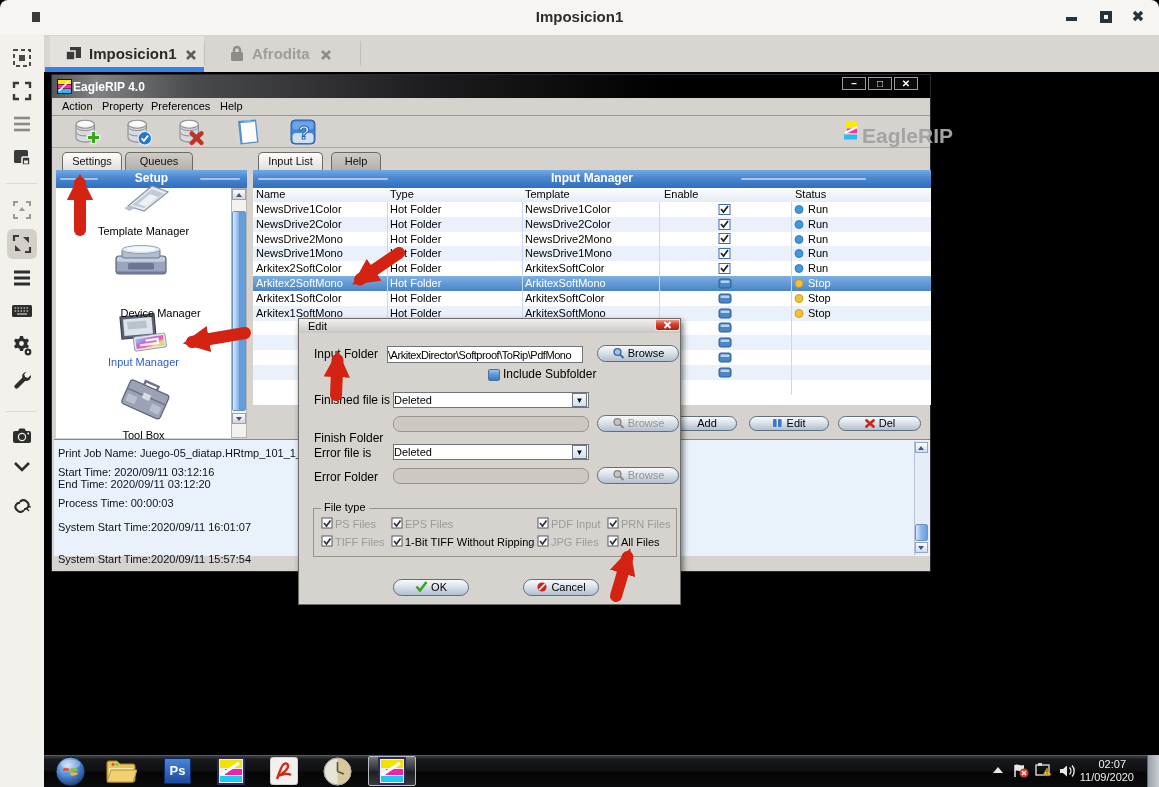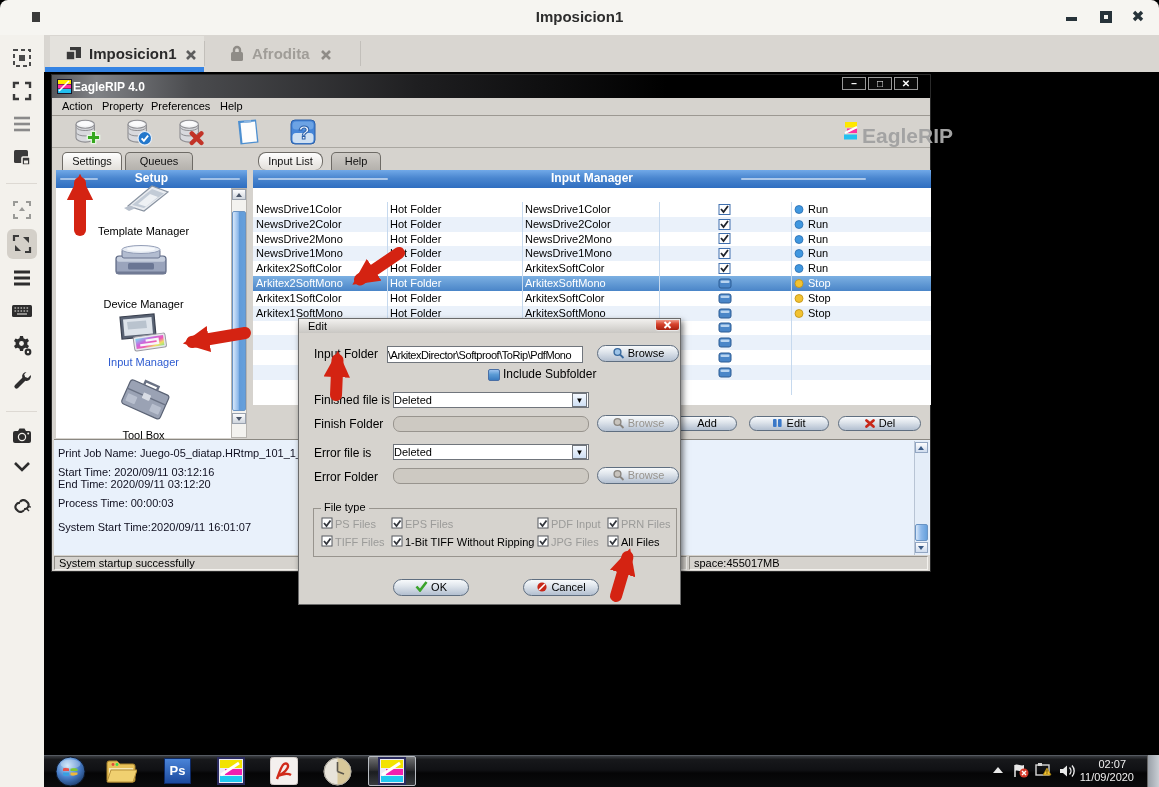--- a/index.html
+++ b/index.html
@@ -268,21 +268,21 @@
     <svg class="abs" style="left:792px;top:47px" width="14" height="18" viewBox="0 0 14 18">
       <rect x="1" y="0" width="12" height="5.5" fill="#ffe800"></rect>
       <rect x="3" y="6.5" width="10" height="4.5" fill="#ff2fa0"></rect>
       <rect x="0" y="12.5" width="13" height="5" fill="#22c0f0"></rect>
       <path d="M1 11 L13 5" stroke="#fff" stroke-width="2"></path>
     </svg>
     <div class="abs" style="left:810px;top:49px;font-size:21px;font-weight:bold;color:#a3a3a3;">EagleRIP</div>
 
     <div class="abs ftab on" style="left:10px;width:60px;">Settings</div>
     <div class="abs ftab off" style="left:73px;width:68px;">Queues</div>
-    <div class="abs ftab on" style="left:206px;width:65px;border-radius:8px;">Input List</div>
+    <div class="abs ftab on" style="left:206px;width:65px;">Input List</div>
     <div class="abs ftab off" style="left:279px;width:50px;">Help</div>
 
     <div class="abs bluehead" style="left:4px;top:95px;width:191px;">Setup</div>
     <div class="abs" id="setup"></div>
     <svg class="abs" style="left:62px;top:109px" width="56" height="28" viewBox="0 0 56 28">
       <path d="M14 22 L38 2 L54 8 L30 27 Z" fill="#e9ecf0" stroke="#8a94a2" stroke-width="1.2"></path>
       <path d="M18 21 L38 5 L50 9.5 L30 24 Z" fill="#c2cbd6"></path>
       <path d="M24 20 L36 10 L44 13 L32 22.5 Z" fill="#eef1f4"></path>
       <path d="M10 24 L16 21.5 L22 24 L15 27 Z" fill="#b8c0cc"></path>
     </svg>
@@ -318,38 +318,45 @@
       <g transform="rotate(24 27 23)">
         <rect x="5" y="12" width="42" height="26" rx="3" fill="#9aa2b4" stroke="#5a6274" stroke-width="1.2"></rect>
         <path d="M5 22 h42" stroke="#6a7284" stroke-width="1.4"></path>
         <path d="M19 12 v-4 h14 v4" stroke="#6a7284" stroke-width="2.4" fill="none"></path>
         <rect x="22" y="19" width="8" height="6" rx="1" fill="#d8dce4"></rect>
         <rect x="8" y="26" width="10" height="8" rx="1" fill="#b8bfce"></rect>
         <rect x="34" y="26" width="10" height="8" rx="1" fill="#b8bfce"></rect>
       </g>
     </svg>
     <div class="abs pm-label" style="top:150px;">Template Manager</div>
-    <div class="abs pm-label" style="top:223px;">Device Manager</div>
+    <div class="abs pm-label" style="top:232px;padding-left:17px;">Device Manager</div>
     <div class="abs pm-label" style="top:281px;color:#2e5bd0;">Input Manager</div>
     <div class="abs pm-label" style="top:354px;">Tool Box</div>
 
     <div class="abs" style="left:179px;top:113px;width:16px;height:250px;background:#f3f2ef;border:1px solid #b8b5b0;box-sizing:border-box;"></div>
     <div class="abs" style="left:180px;top:114px;width:14px;height:11px;background:linear-gradient(#fdfdfd,#cfd5de);border:1px solid #9aa2ae;box-sizing:border-box;"></div>
     <div class="abs" style="left:183.5px;top:118px;width:0;height:0;border-left:3.5px solid transparent;border-right:3.5px solid transparent;border-bottom:4.5px solid #4a5568;"></div>
     <div class="abs" style="left:180px;top:338px;width:14px;height:11px;background:linear-gradient(#fdfdfd,#cfd5de);border:1px solid #9aa2ae;box-sizing:border-box;"></div>
     <div class="abs" style="left:183.5px;top:342px;width:0;height:0;border-left:3.5px solid transparent;border-right:3.5px solid transparent;border-top:4.5px solid #4a5568;"></div>
     <div class="abs" style="left:180px;top:136px;width:14px;height:200px;background:linear-gradient(90deg,#d8e8fa,#8cb8ea 45%,#629bd8 50%,#66a0dc);border:1px solid #6a94c4;border-radius:2px;box-sizing:border-box;"></div>
 
     <div class="abs bluehead" style="left:201px;top:95px;width:678px;">Input Manager</div>
     <div class="abs" style="left:206px;top:103px;width:130px;height:2px;background:rgba(255,255,255,.55);border-radius:1px;"></div>
     <div class="abs" style="left:689px;top:103px;width:125px;height:2px;background:rgba(255,255,255,.55);border-radius:1px;"></div>
     <div class="abs" style="left:8px;top:103px;width:38px;height:2px;background:rgba(255,255,255,.5);border-radius:1px;"></div>
     <div class="abs" style="left:148px;top:103px;width:40px;height:2px;background:rgba(255,255,255,.5);border-radius:1px;"></div>
 
     <div class="abs" id="tablearea"></div>
+    <div class="abs" style="left:201px;top:113px;width:678px;height:14px;background:linear-gradient(#fdfdfe,#e3ecf7);font-size:11px;color:#000;">
+      <span class="cell" style="left:3px;top:0;">Name</span>
+      <span class="cell" style="left:137px;top:0;">Type</span>
+      <span class="cell" style="left:272px;top:0;">Template</span>
+      <span class="cell" style="left:411px;top:0;">Enable</span>
+      <span class="cell" style="left:542px;top:0;">Status</span>
+    </div>
     <div id="tablerows" style="position:absolute;left:201px;top:127px;width:678px;height:203px;font-size:11px;">
       <div class="abs row" style="top:0px;">
           <span class="cell" style="left:3px">NewsDrive1Color</span>
           <span class="cell" style="left:137px">Hot Folder</span>
           <span class="cell" style="left:272px">NewsDrive1Color</span>
         </div>
       <div class="abs row alt" style="top:15px;">
           <span class="cell" style="left:3px">NewsDrive2Color</span>
           <span class="cell" style="left:137px">Hot Folder</span>
           <span class="cell" style="left:272px">NewsDrive2Color</span>
@@ -478,28 +485,20 @@
       <div class="abs" style="left:4px;top:57px;">Process Time: 00:00:03</div>
       <div class="abs" style="left:4px;top:69px;margin-top:44px;">System Start Time:2020/09/11 15:57:54</div>
       <div class="abs" style="left:4px;top:81px;">System Start Time:2020/09/11 16:01:07</div>
     </div>
     <div class="abs" style="left:862px;top:366px;width:15px;height:114px;background:#e4edf8;border-left:1px solid #b8c4d4;box-sizing:border-box;"></div>
     <div class="abs" style="left:863px;top:367px;width:13px;height:11px;background:linear-gradient(#fdfdfe,#cfdcee);border:1px solid #92a6c2;box-sizing:border-box;"></div>
     <div class="abs" style="left:866px;top:371px;width:0;height:0;border-left:3.5px solid transparent;border-right:3.5px solid transparent;border-bottom:4.5px solid #3a5a86;"></div>
     <div class="abs" style="left:863px;top:449px;width:13px;height:17px;background:linear-gradient(90deg,#d8e8fa,#8cb8ea 45%,#66a0dc);border:1px solid #6a94c4;border-radius:2px;box-sizing:border-box;"></div>
     <div class="abs" style="left:863px;top:467px;width:13px;height:11px;background:linear-gradient(#fdfdfe,#cfdcee);border:1px solid #92a6c2;box-sizing:border-box;"></div>
     <div class="abs" style="left:866px;top:471px;width:0;height:0;border-left:3.5px solid transparent;border-right:3.5px solid transparent;border-top:4.5px solid #3a5a86;"></div>
-    <div class="abs" id="statusbar">
-      <div class="abs sunk" style="left:2px;top:1px;width:633px;height:14px;">
-        <span style="position:absolute;left:4px;top:0px;">System startup successfully</span>
-        </div>
-      <div class="abs sunk" style="left:637px;top:1px;width:239px;height:14px;">
-        <span style="position:absolute;left:4px;top:0px;">space:455017MB</span>
-        </div>
-    </div>
   </div>
 
   <div class="abs" id="dlg">
     <div class="abs" id="dlgtitle">
         <span style="position:absolute;left:9px;top:1px;">Edit</span>
       </div>
     <div class="abs" style="left:356px;top:0px;width:25px;height:12px;border:1px solid #e8e8e8;border-radius:0 0 3px 3px;background:linear-gradient(#f09a8a,#d8442e 40%,#a81f0e);box-sizing:border-box;">
       <svg width="23" height="10" viewBox="0 0 23 10" style="display:block">
           <path d="M8.5 2 L14.5 8 M14.5 2 L8.5 8" stroke="#fff" stroke-width="1.9"></path>
         </svg>
@@ -510,21 +509,21 @@
           <circle cx="5.5" cy="5" r="3.4" fill="#9ec4e8" stroke="#3a6a9e" stroke-width="1.4"></circle>
           <path d="M8 7.5 L11.5 11" stroke="#3a6a9e" stroke-width="1.8"></path>
         </svg> Browse</div>
     <div class="abs" style="left:189px;top:50px;width:10px;height:10px;border:1px solid #4a6fa5;border-radius:2px;background:linear-gradient(#9cc2ee,#5b9bd5 45%,#3a7bc0);"></div>
     <div class="abs dlabel" style="left:204px;top:48px;">Include Subfolder</div>
 
     <div class="abs dlabel" style="left:15px;top:74px;">Finished file is</div>
     <div class="abs dfield" style="left:94px;top:73px;width:196px;height:16px;line-height:15px;">Deleted</div>
     <div class="abs" style="left:273px;top:74px;width:15px;height:14px;border:1px solid #70757c;background:linear-gradient(#f5f9ff,#cfe0f5);box-sizing:border-box;text-align:center;font-size:8px;line-height:13px;">▼</div>
 
-    <div class="abs dlabel" style="left:15px;top:98px;text-align:center;">Finish Folder</div>
+    <div class="abs dlabel" style="left:15px;top:112px;text-align:center;">Finish Folder</div>
     <div class="abs dfield-dis" style="left:94px;top:97px;width:196px;height:16px;"></div>
     <div class="abs pill" style="left:298px;top:96px;width:82px;height:17px;line-height:15px;color:#98948e;"><svg width="13" height="12" viewBox="0 0 13 12" style="vertical-align:-2px">
           <circle cx="5.5" cy="5" r="3.4" fill="#c8c4be" stroke="#8a8680" stroke-width="1.4"></circle>
           <path d="M8 7.5 L11.5 11" stroke="#8a8680" stroke-width="1.8"></path>
         </svg> Browse</div>
 
     <div class="abs dlabel" style="left:15px;top:127px;">Error file is</div>
     <div class="abs dfield" style="left:94px;top:125px;width:196px;height:16px;line-height:15px;">Deleted</div>
     <div class="abs" style="left:273px;top:126px;width:15px;height:14px;border:1px solid #70757c;background:linear-gradient(#f5f9ff,#cfe0f5);box-sizing:border-box;text-align:center;font-size:8px;line-height:13px;">▼</div>
 

